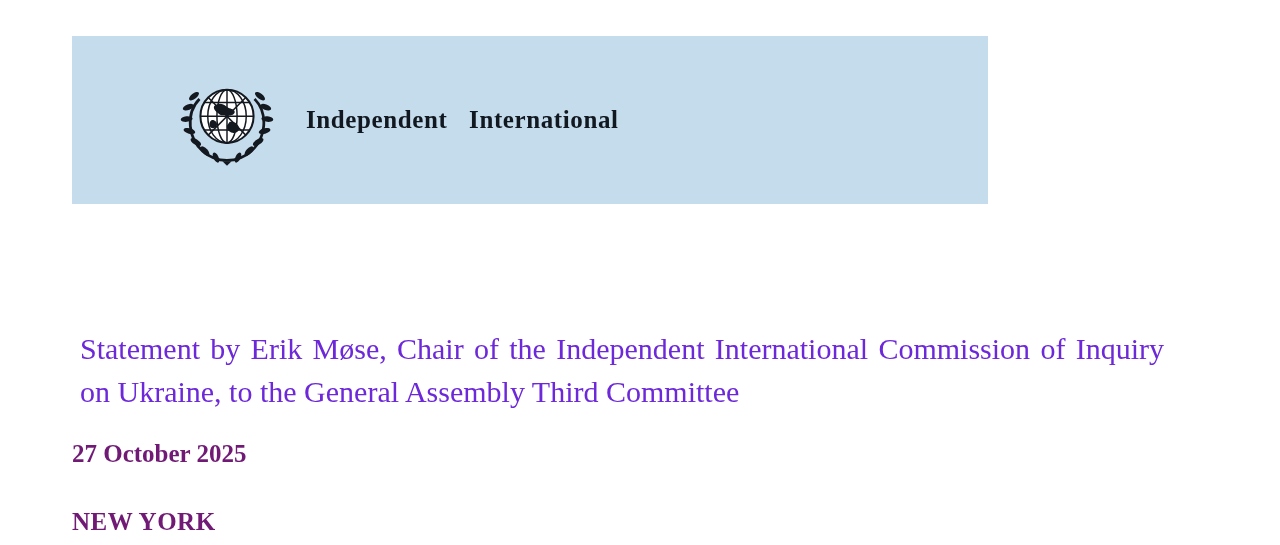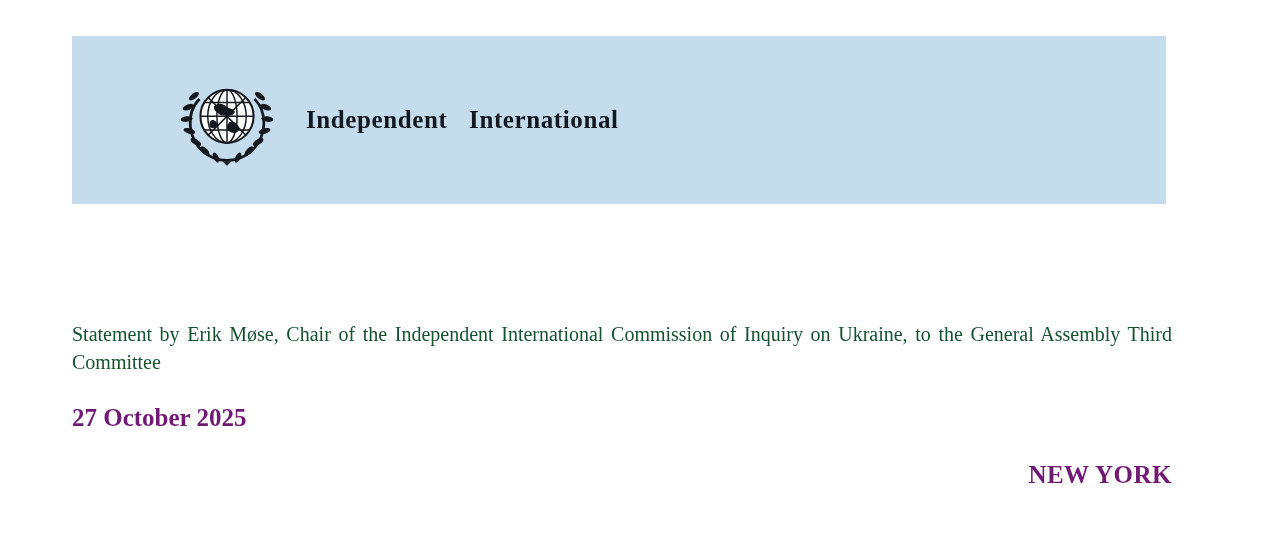--- a/index.html
+++ b/index.html
@@ -19,21 +19,21 @@
     width: 1280px;
     height: 545px;
     background: #ffffff;
   }
 
   
   .header-banner {
     position: absolute;
     left: 72px;
     top: 36px;
-    width: 1094px;
+    width: 916px;
     height: 168px;
     background: #c5dcec;
     display: flex;
     align-items: center;
   }
   .emblem {
     margin-left: 100px;
     width: 110px;
     height: 110px;
     flex: 0 0 auto;
@@ -56,37 +56,37 @@
 
   
   .body-block {
     position: absolute;
     left: 72px;
     top: 320px;
     width: 1100px;
   }
   .statement-title {
     font-family: "Liberation Serif", serif;
-    font-size: 20px;
+    font-size: 30px;
     line-height: 1.42;
     text-align: justify;
     text-justify: inter-word;
-    color: #14532d;
-    margin: 0;
+    color: #6d28d9;
+    margin: 8px;
   }
   .meta-line {
     font-family: "Liberation Serif", serif;
     font-weight: bold;
     font-size: 25px;
     line-height: 1.2;
     color: #701a75;
     margin: 0;
   }
   .meta-date { margin-top: 26px; }
-  .meta-place { margin-top: 27px; letter-spacing: 0.5px; text-align: right; }
+  .meta-place { margin-top: 38px; letter-spacing: 0.5px; }
 </style>
 </head>
 <body>
 
 <div class="page">
 
   <div class="header-banner">
 
     <span class="emblem">
       <svg viewBox="0 0 120 120" width="110" height="110" aria-hidden="true">

